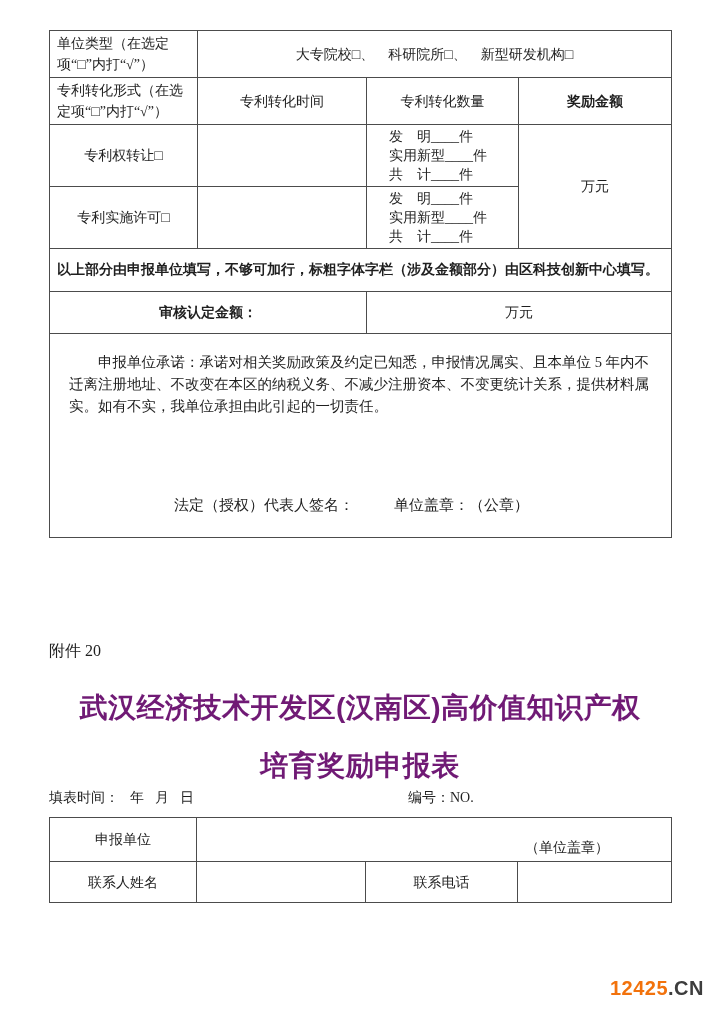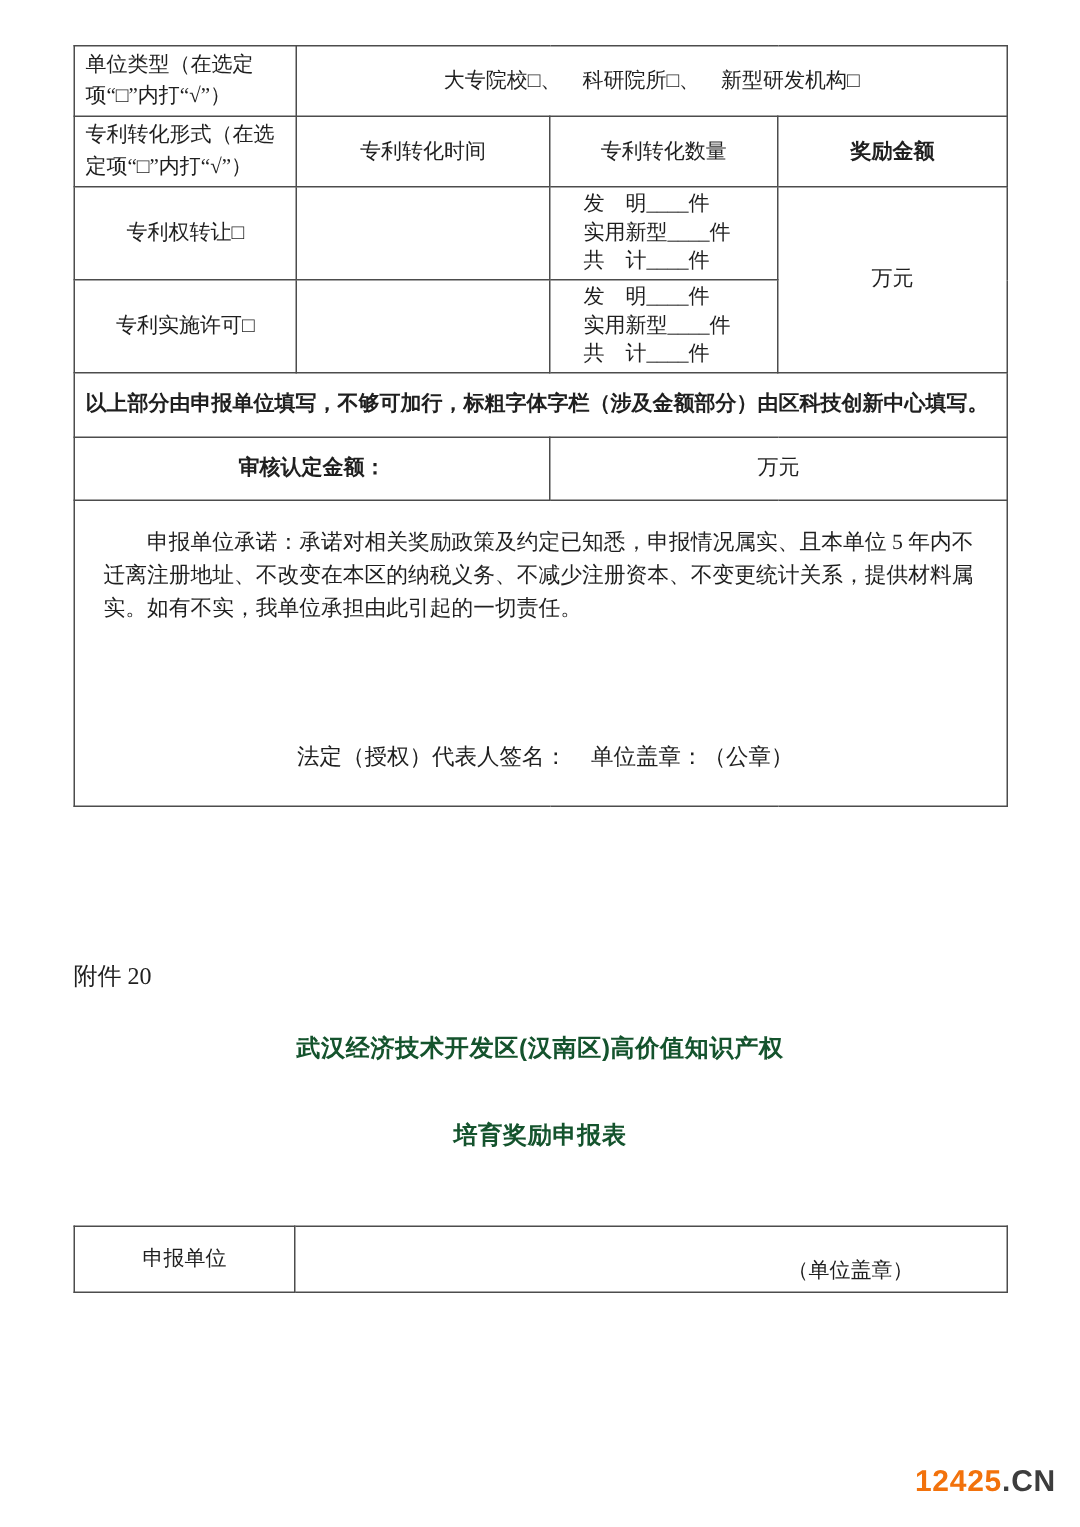--- a/index.html
+++ b/index.html
@@ -27,29 +27,29 @@
   .bold{font-weight:bold;}
   .qty-cell{padding:2px 0 2px 22px;text-align:left;}
   .qty-cell div{line-height:19px;}
   .note-cell{text-align:left;font-weight:bold;padding:3px 7px;line-height:20px;margin-left:24px;}
   .commit-cell{padding:0;vertical-align:top;}
   .commit-inner{position:relative;height:202px;text-align:left;}
   .commit-text{
     position:absolute;top:6px;left:8px;right:8px;
     text-indent:2em;line-height:22px;font-size:14.5px;margin:11px;
   }
-  .sig1{position:absolute;left:124px;top:160px;font-size:15px;white-space:nowrap;margin-left:24px;}
+  .sig1{position:absolute;left:124px;top:160px;font-size:15px;white-space:nowrap;}
   .sig2{position:absolute;left:344px;top:160px;font-size:15px;white-space:nowrap;}
   .seal-cell{position:relative;}
   .seal-hint{position:absolute;right:62px;bottom:3px;font-size:14px;white-space:nowrap;}
   .attachment{position:absolute;left:49px;top:641px;font-size:16px;}
   .title{
     position:absolute;left:0;width:720px;text-align:center;
     font-family:"Liberation Sans","DejaVu Sans",sans-serif;
-    font-weight:bold;font-size:16px;letter-spacing:0.5px;color:#14532d;
+    font-weight:bold;font-size:28px;letter-spacing:0.5px;color:#701a75;
   }
   .title-1{top:689px;}
   .title-2{top:747px;}
   .form-header{position:absolute;left:49px;top:789px;width:622px;font-size:14px;}
   .date-token{margin-left:11px;}
   .serial{position:absolute;left:359px;top:0;}
   .watermark{
     position:absolute;right:16px;top:977px;
     font-family:"Liberation Sans","DejaVu Sans",sans-serif;
     font-weight:bold;font-size:20px;letter-spacing:0.5px;
@@ -113,35 +113,45 @@
         </div>
       </td>
     </tr>
   </tbody>
     </table>
 
   <div class="attachment">附件 20</div>
   <div class="title title-1">武汉经济技术开发区(汉南区)高价值知识产权</div>
   <div class="title title-2">培育奖励申报表</div>
 
+  <div class="form-header">
+    <span>填表时间：</span><span class="date-token">年</span><span class="date-token">月</span><span class="date-token">日</span>
+    <span class="serial">编号：NO.</span>
+  </div>
 
   <table class="tbl2">
     <colgroup>
         <col style="width:147px">
         <col style="width:169px">
         <col style="width:152px">
         <col style="width:154px">
       </colgroup>
     <tbody>
         <tr style="height:44px">
       <td>申报单位</td>
       <td colspan="3" class="seal-cell">
         <span class="seal-hint">（单位盖章）</span>
       </td>
     </tr>
+    <tr style="height:41px">
+      <td>联系人姓名</td>
+      <td></td>
+      <td>联系电话</td>
+      <td></td>
+    </tr>
   </tbody>
     </table>
 
   <div class="watermark">
     <span style="color: rgb(242, 114, 12);">12425</span><span style="color: rgb(61, 61, 61);">.CN</span>
   </div>
 
 </div>
 
 </body></html>

